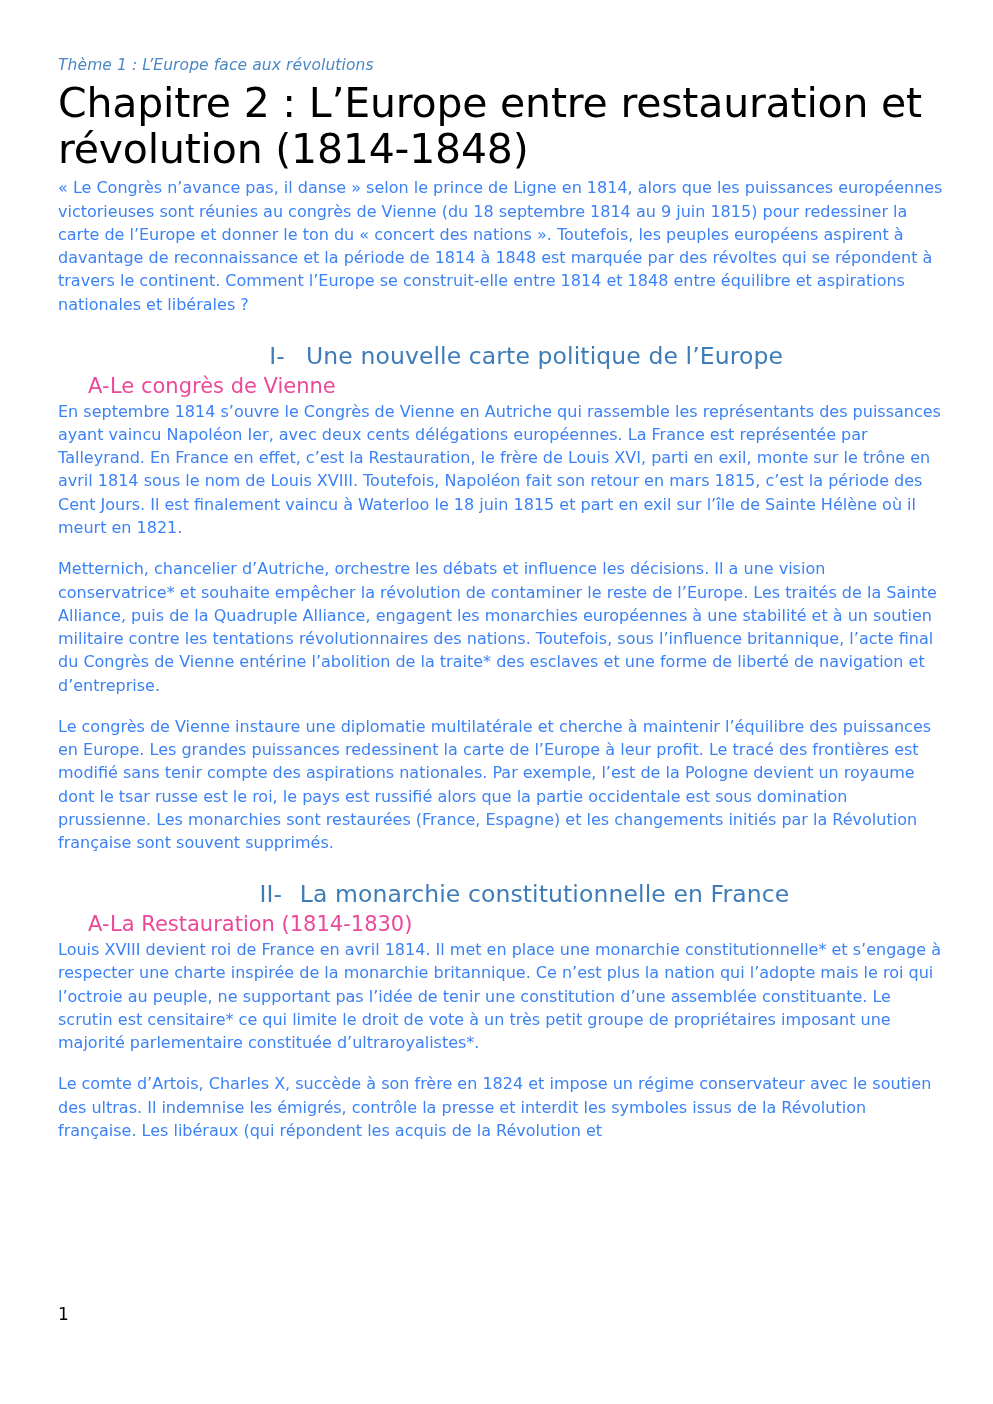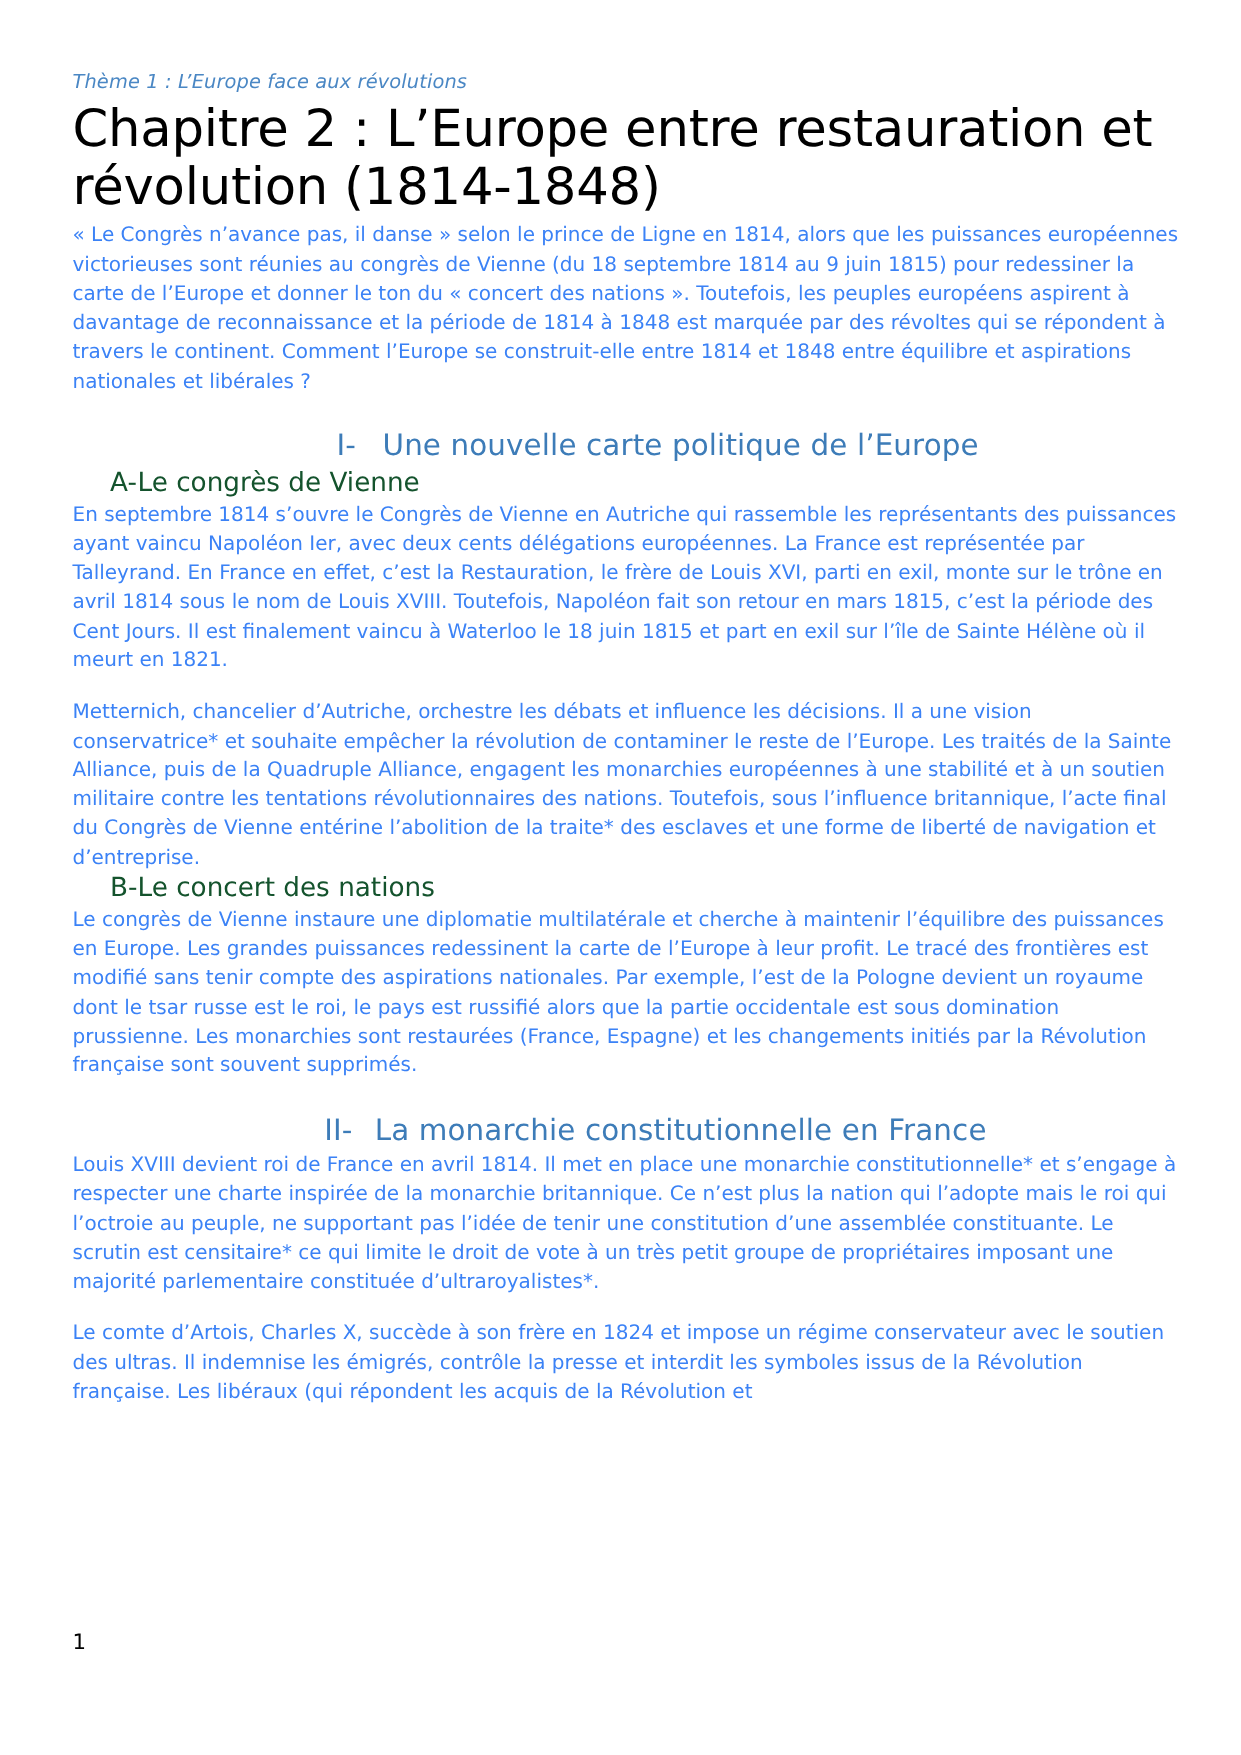--- a/index.html
+++ b/index.html
@@ -71,21 +71,21 @@
     text-align: center;
   }
   h2.heading-1 .num {
     display: inline-block;
     min-width: 58px;
   }
 
   h3.heading-2 {
     font-size: 21px;
     font-weight: 400;
-    color: #14532d;
+    color: #ec4899;
     margin: 0 0 1px 0;
     padding-left: 30px;
     line-height: 1.24;
   }
   h3.heading-2 .num {
     display: inline-block;
     min-width: 22px;
   }
 
   .gap-before-h2 { margin-top: 30px; }
@@ -115,30 +115,30 @@
   </h2>
 
   <h3 class="heading-2">
     <span class="num">A-</span><span>Le congrès de Vienne</span>
   </h3>
 
   <p class="body-text"><span>En septembre 1814 s’ouvre le </span><span class="u">Congrès de Vienne</span><span> en Autriche qui rassemble les représentants des puissances ayant vaincu Napoléon Ier, avec deux cents délégations européennes. La France est représentée par Talleyrand. En France en effet, c’est la </span><span class="u">Restauration</span><span>, le frère de Louis XVI, parti en exil, monte sur le trône en avril 1814 sous le nom de </span><span class="u">Louis XVIII</span><span>. Toutefois, Napoléon fait son retour en mars 1815, c’est la période des </span><span class="u">Cent Jours</span><span>. Il est finalement vaincu à Waterloo le 18 juin 1815 et part en exil sur l’île de Sainte Hélène où il meurt en 1821.</span></p>
 
   <p class="body-text"><span class="u">Metternich</span><span>, chancelier d’Autriche, orchestre les débats et influence les décisions. Il a une vision </span><span class="u">conservatrice*</span><span> et souhaite empêcher la révolution de contaminer le reste de l’Europe. Les traités de la </span><span class="u">Sainte Alliance</span><span>, puis de la </span><span class="u">Quadruple Alliance</span><span>, engagent les monarchies européennes à une stabilité et à un soutien militaire contre les tentations révolutionnaires des nations. Toutefois, sous l’influence britannique, l’acte final du Congrès de Vienne entérine </span><span class="u">l’abolition de la traite* des esclaves</span><span> et une forme de liberté de navigation et d’entreprise.</span></p>
 
-  <h3 class="heading-2 gap-before-h2">
-    <span class="num">B-</span><span>Le concert des nations</span>
-  </h3>
 
   <p class="body-text"><span>Le congrès de Vienne instaure une </span><span class="u">diplomatie multilatérale</span><span> et cherche à maintenir </span><span class="u">l’équilibre des puissances</span><span> en Europe. Les grandes puissances redessinent la carte de l’Europe à leur profit. Le tracé des frontières est modifié sans tenir compte des </span><span class="u">aspirations nationales</span><span>. Par exemple, l’est de la Pologne devient un royaume dont le tsar russe est le roi, le pays est russifié alors que la partie occidentale est sous domination prussienne. Les monarchies sont </span><span class="u">restaurées</span><span> (France, Espagne) et les changements initiés par la Révolution française sont souvent supprimés.</span></p>
 
   <h2 class="heading-1 gap-before-h2">
     <span class="num">II-</span><span>La monarchie constitutionnelle en France</span>
   </h2>
 
+  <h3 class="heading-2">
+    <span class="num">A-</span><span>La Restauration (1814-1830)</span>
+  </h3>
 
   <p class="body-text"><span class="u">Louis XVIII</span><span> devient roi de France en avril 1814. Il met en place une </span><span class="u">monarchie constitutionnelle*</span><span> et s’engage à respecter une </span><span class="u">charte</span><span> inspirée de la monarchie britannique. Ce n’est plus la nation qui l’adopte mais le roi qui l’octroie au peuple, ne supportant pas l’idée de tenir une constitution d’une assemblée constituante. Le scrutin est </span><span class="u">censitaire*</span><span> ce qui limite le droit de vote à un très petit groupe de propriétaires imposant une majorité parlementaire constituée </span><span class="u">d’ultraroyalistes</span><span>*.</span></p>
 
   <p class="body-text"><span>Le comte d’Artois, </span><span class="u">Charles X</span><span>, succède à son frère en 1824 et impose un régime conservateur avec le soutien des ultras. Il indemnise les émigrés, contrôle la presse et interdit les symboles issus de la Révolution française. Les </span><span class="u">libéraux</span><span> (qui répondent les acquis de la Révolution et</span></p>
 
   <div class="page-number">1</div>
 
 </div>
 
 </body></html>

